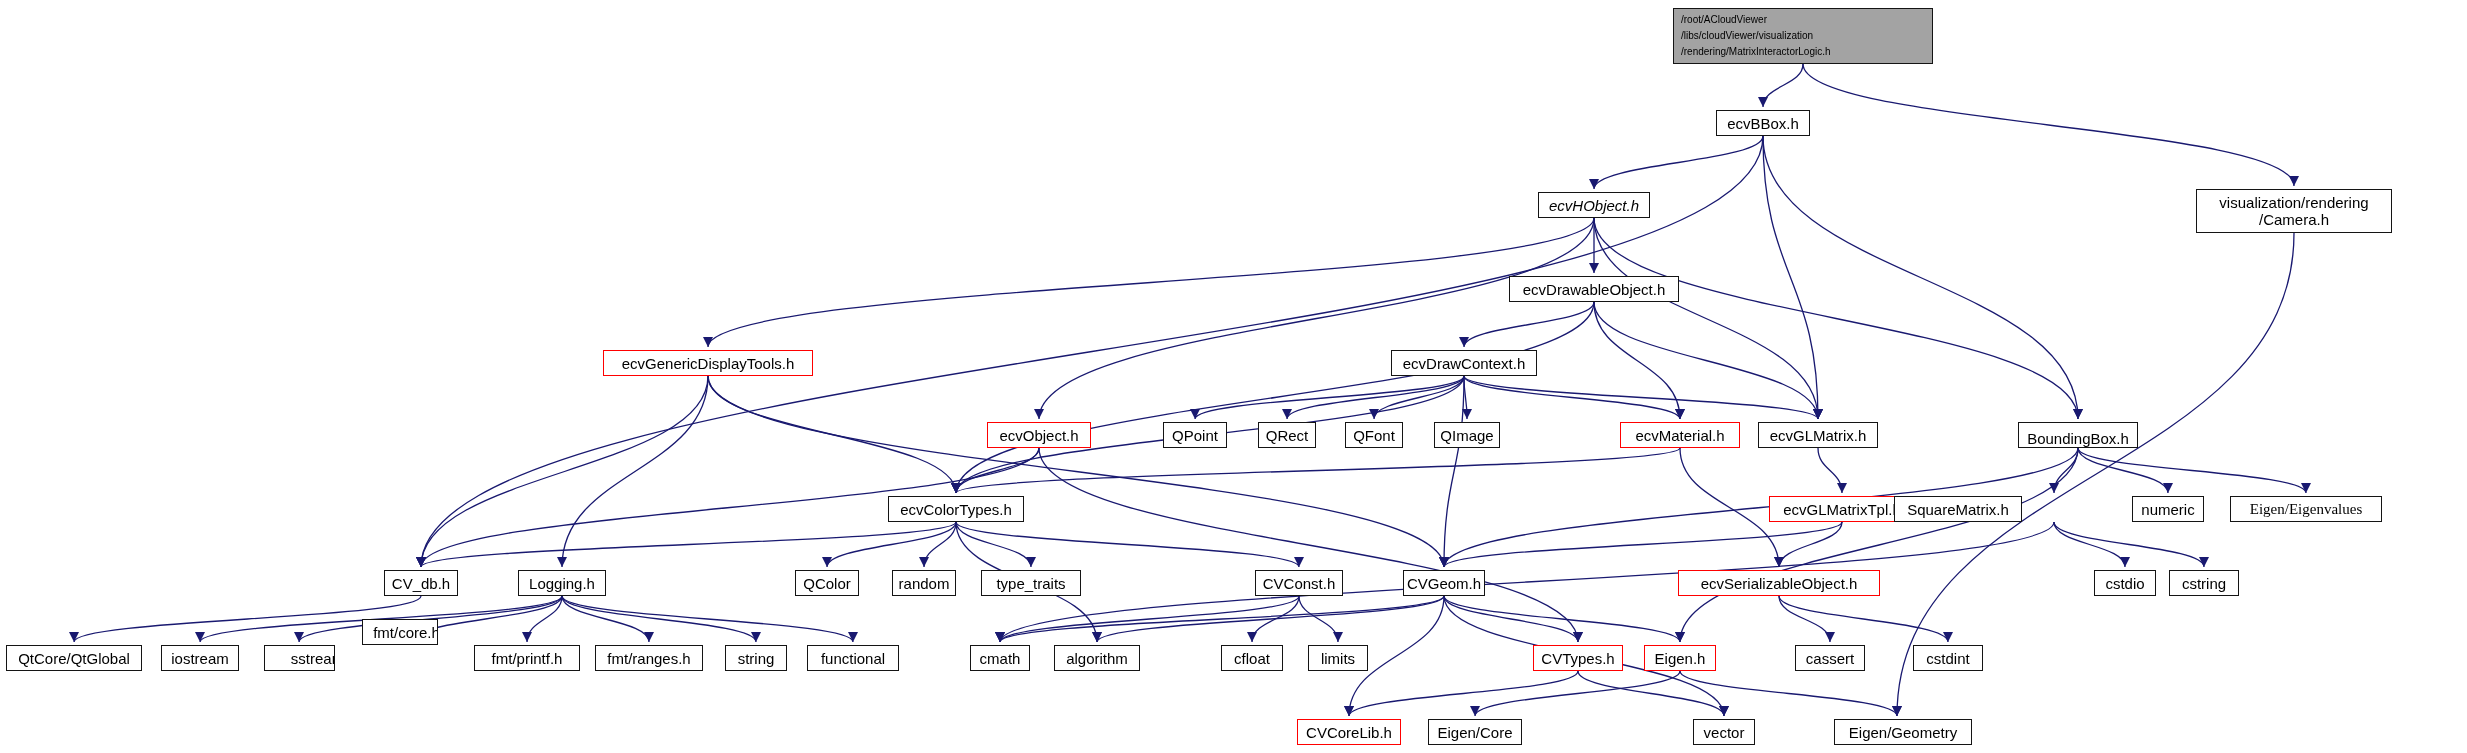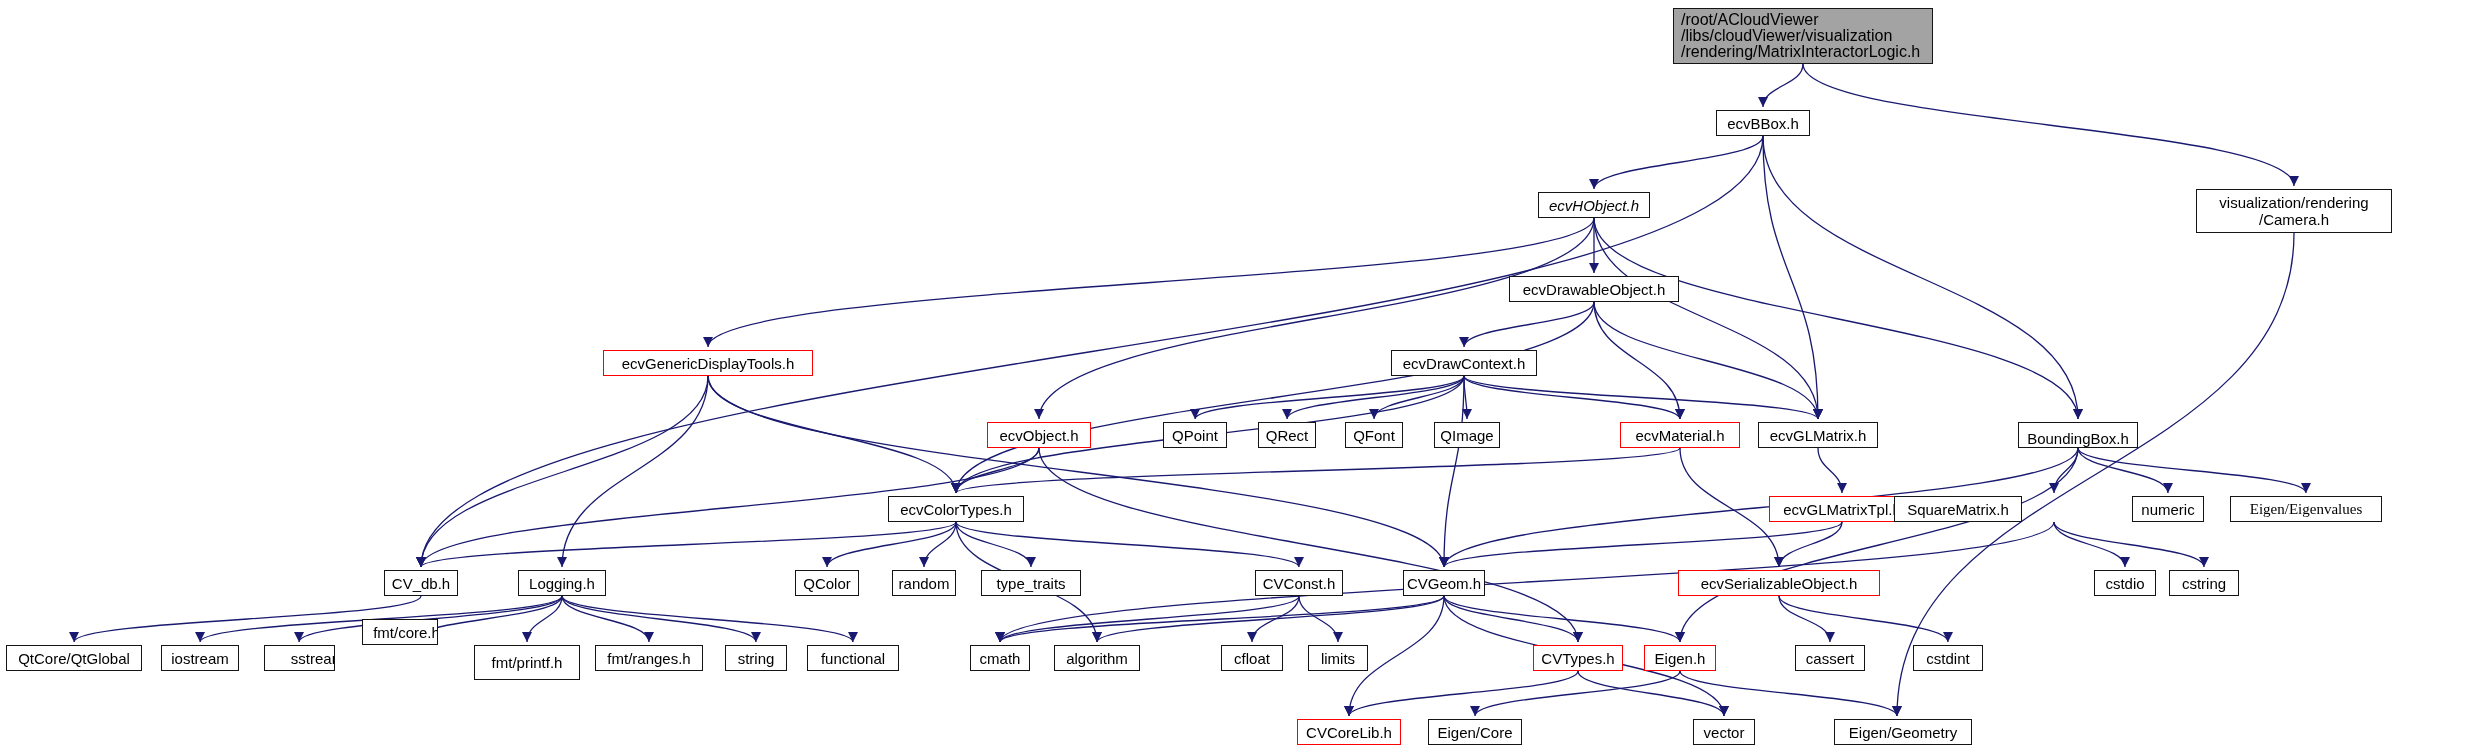--- a/index.html
+++ b/index.html
@@ -24,21 +24,21 @@
     font-size:15px;
     line-height:17px;
     color:#000000;
     white-space:pre-line;
     overflow:hidden;
     cursor:default;
   }
   .node.red{border-color:#ff0000;}
   .node.main{
     background:#a3a3a3;
-    font-size:16px;
+    font-size:10px;
     line-height:16px;
     text-align:left;
     justify-content:flex-start;
     padding-left:7px;
   }
   .node[data-interactable="true"]{cursor:pointer;}
 </style>
 </head>
 <body>
 
@@ -154,21 +154,21 @@
       <div class="node" data-interactable="false" style="left: 981px; top: 570px; width: 100px; height: 26px;"><span data-interactable="false">type_traits</span></div>
       <div class="node" data-interactable="true" style="left: 1255px; top: 570px; width: 88px; height: 26px;"><span data-interactable="false">CVConst.h</span></div>
       <div class="node" data-interactable="true" style="left: 1403px; top: 570px; width: 82px; height: 26px;"><span data-interactable="false">CVGeom.h</span></div>
       <div class="node red" data-interactable="true" style="left: 1678px; top: 570px; width: 202px; height: 26px;"><span data-interactable="false">ecvSerializableObject.h</span></div>
       <div class="node" data-interactable="false" style="left: 2094px; top: 570px; width: 62px; height: 26px;"><span data-interactable="false">cstdio</span></div>
       <div class="node" data-interactable="false" style="left: 2169px; top: 570px; width: 70px; height: 26px;"><span data-interactable="false">cstring</span></div>
       <div class="node" data-interactable="false" style="left: 6px; top: 645px; width: 136px; height: 26px;"><span data-interactable="false">QtCore/QtGlobal</span></div>
       <div class="node" data-interactable="false" style="left: 161px; top: 645px; width: 78px; height: 26px;"><span data-interactable="false">iostream</span></div>
       <div class="node" data-interactable="false" style="left: 264px; top: 645px; width: 71px; height: 26px; padding-left: 36px;"><span data-interactable="false">sstream</span></div>
       <div class="node" data-interactable="false" style="left: 362px; top: 619px; width: 76px; height: 26px; padding-left: 13px;"><span data-interactable="false">fmt/core.h</span></div>
-      <div class="node" data-interactable="false" style="left: 474px; top: 645px; width: 106px; height: 35px;"><span data-interactable="false">fmt/printf.h</span></div>
+      <div class="node" data-interactable="false" style="left: 474px; top: 645px; width: 106px; height: 26px;"><span data-interactable="false">fmt/printf.h</span></div>
       <div class="node" data-interactable="false" style="left: 595px; top: 645px; width: 108px; height: 26px;"><span data-interactable="false">fmt/ranges.h</span></div>
       <div class="node" data-interactable="false" style="left: 725px; top: 645px; width: 62px; height: 26px;"><span data-interactable="false">string</span></div>
       <div class="node" data-interactable="false" style="left: 807px; top: 645px; width: 92px; height: 26px;"><span data-interactable="false">functional</span></div>
       <div class="node" data-interactable="false" style="left: 970px; top: 645px; width: 60px; height: 26px;"><span data-interactable="false">cmath</span></div>
       <div class="node" data-interactable="false" style="left: 1054px; top: 645px; width: 86px; height: 26px;"><span data-interactable="false">algorithm</span></div>
       <div class="node" data-interactable="false" style="left: 1221px; top: 645px; width: 62px; height: 26px;"><span data-interactable="false">cfloat</span></div>
       <div class="node" data-interactable="false" style="left: 1308px; top: 645px; width: 60px; height: 26px;"><span data-interactable="false">limits</span></div>
       <div class="node red" data-interactable="true" style="left: 1533px; top: 645px; width: 90px; height: 26px;"><span data-interactable="false">CVTypes.h</span></div>
       <div class="node red" data-interactable="true" style="left: 1644px; top: 645px; width: 72px; height: 26px;"><span data-interactable="false">Eigen.h</span></div>
       <div class="node" data-interactable="false" style="left: 1795px; top: 645px; width: 70px; height: 26px;"><span data-interactable="false">cassert</span></div>

